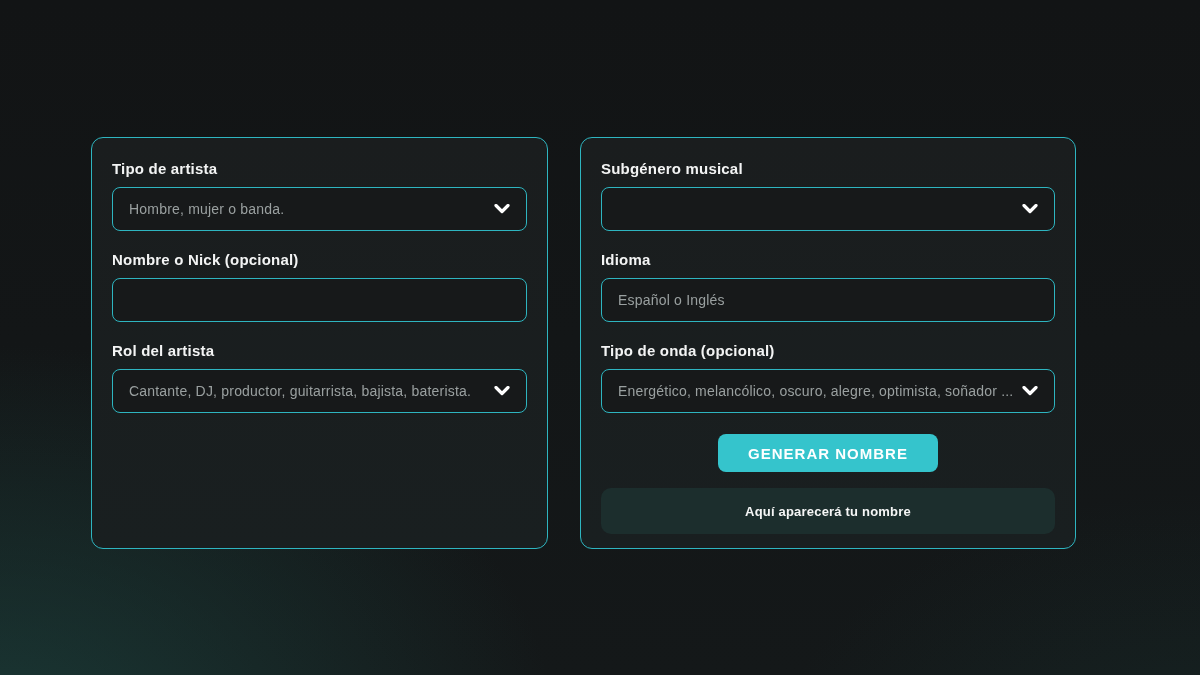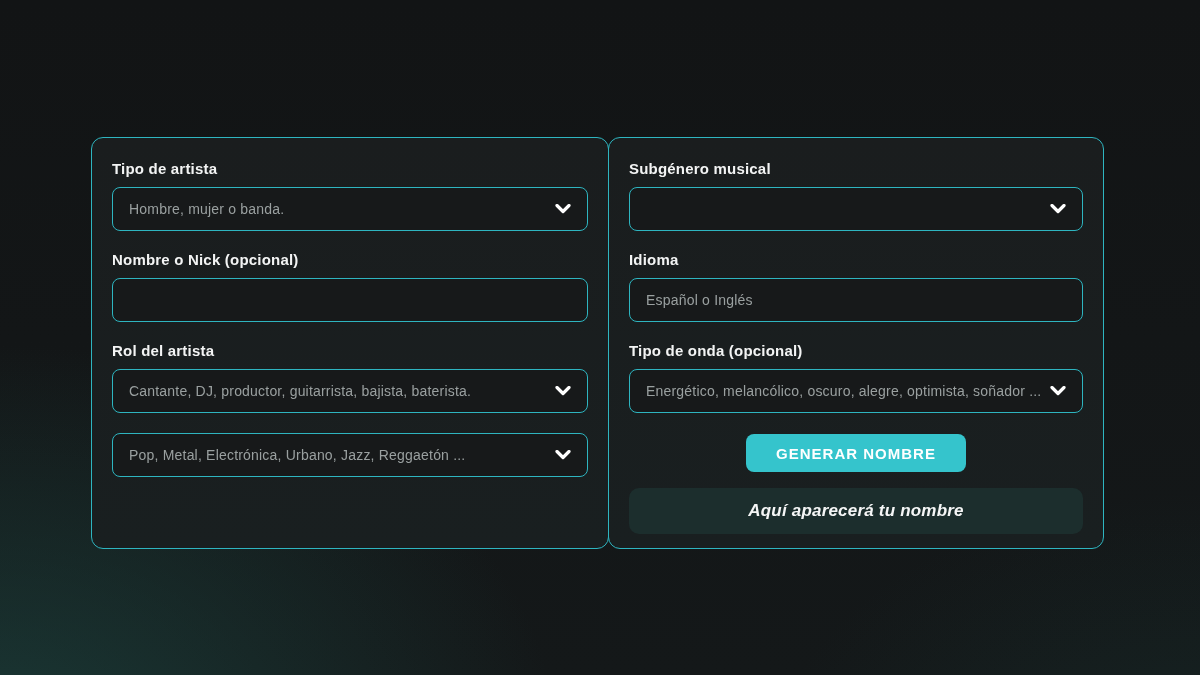--- a/index.html
+++ b/index.html
@@ -15,22 +15,22 @@
   }
   .panel {
     position: absolute;
     top: 137px;
     height: 412px;
     border: 1.5px solid var(--accent);
     border-radius: 12px;
     background: linear-gradient(180deg, #1a1d1e 0%, #191f20 100%);
     padding: 22px 20px;
   }
-  .panel-left  { left: 91px;  width: 518px; }
-  .panel-right { left: 608px; width: 496px; }
+  .panel-left  { left: 91px;  width: 457px; }
+  .panel-right { left: 580px; width: 496px; }
   .field { margin-bottom: 20px; }
   .field-label {
     color: #f3f4f4;
     font-size: 15px;
     font-weight: 700;
     letter-spacing: 0.2px;
     margin-bottom: 10px;
   }
   .control {
     height: 44px;
@@ -77,24 +77,23 @@
   }
   .result-box {
     height: 46px;
     width: 100%;
     background: var(--result);
     border-radius: 10px;
     display: flex;
     align-items: center;
     justify-content: center;
     color: #f5f6f6;
-    font-size: 17px;
+    font-size: 13px;
     font-weight: 700;
     letter-spacing: 0.2px;
-    font-style: italic;
   }
 </style>
 </head>
 <body>
 
 <div class="panel panel-left">
 
   <div class="field">
     <div class="field-label">Tipo de artista</div>
     <div class="control">
@@ -118,28 +117,20 @@
       <span class="ph">Cantante, DJ, productor, guitarrista, bajista, baterista.</span>
       <span class="chev">
         <svg width="16" height="10" viewBox="0 0 16 10">
             <polyline points="2,1.5 8,7.5 14,1.5" fill="none" stroke="#ffffff" stroke-width="3.2" stroke-linecap="round" stroke-linejoin="round"></polyline>
           </svg>
       </span>
     </div>
   </div>
 
   <div class="field">
-    <div class="control">
-      <span class="ph">Pop, Metal, Electrónica, Urbano, Jazz, Reggaetón ...</span>
-      <span class="chev">
-        <svg width="16" height="10" viewBox="0 0 16 10">
-            <polyline points="2,1.5 8,7.5 14,1.5" fill="none" stroke="#ffffff" stroke-width="3.2" stroke-linecap="round" stroke-linejoin="round"></polyline>
-          </svg>
-      </span>
-    </div>
   </div>
 
 </div>
 
 <div class="panel panel-right">
 
   <div class="field">
     <div class="field-label">Subgénero musical</div>
     <div class="control">
       <span class="ph"></span>

